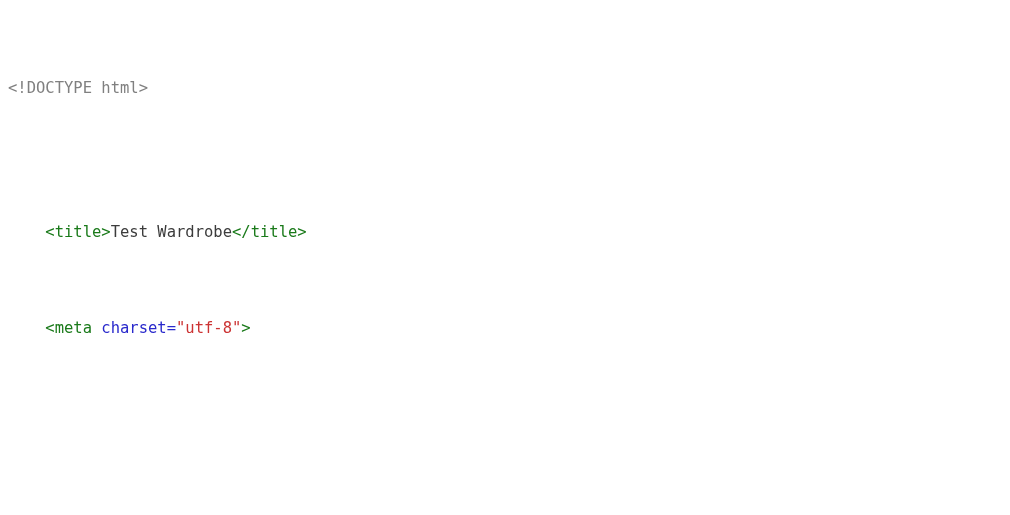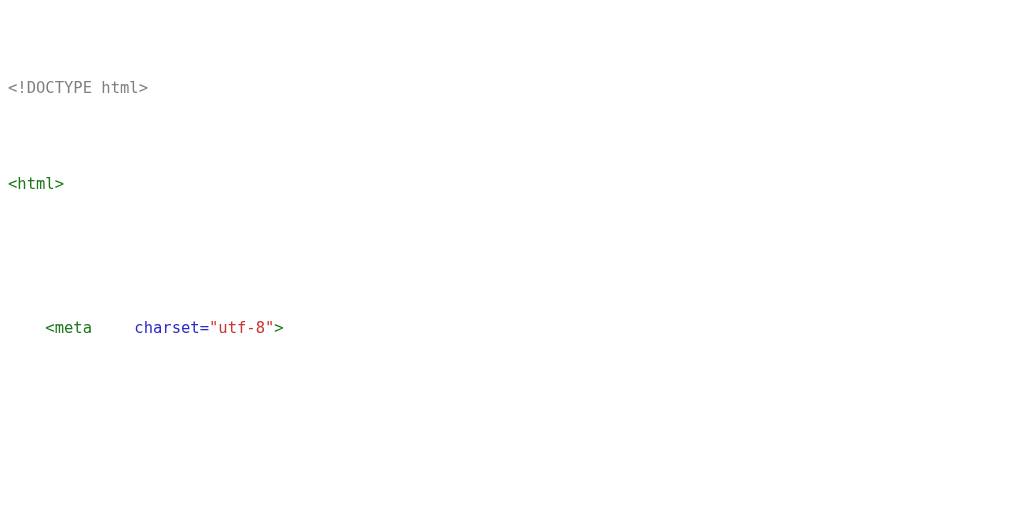--- a/index.html
+++ b/index.html
@@ -37,35 +37,35 @@
 
   .line {
     height: 24px;
     white-space: pre;
     position: relative;
   }
 
   
   .t-doctype   { color: #808080; }
   .t-tag       { color: #1a7a1a; }
-  .t-attr      { color: #2929cc; margin-left: 33px; }
+  .t-attr      { color: #2929cc; }
   .t-string    { color: #cc3333; }
   .t-text      { color: #3c3c3c; }
 </style>
 </head>
 <body>
 
 <div id="editor">
   <div class="code-area">
 
     <div class="line"><span class="t-doctype">&lt;!DOCTYPE html&gt;</span></div>
 
-    <div class="line"><span class="t-tag">&lt;html&gt;</span></div>
 
 
+    <div class="line"><span class="t-text">    </span><span class="t-tag">&lt;title&gt;</span><span class="t-text">Test Wardrobe</span><span class="t-tag">&lt;/title&gt;</span></div>
 
     <div class="line"><span class="t-text">    </span><span class="t-tag">&lt;meta </span><span class="t-attr">charset=</span><span class="t-string">"utf-8"</span><span class="t-tag">&gt;</span></div>
 
     
 
     
 
     
 
     

